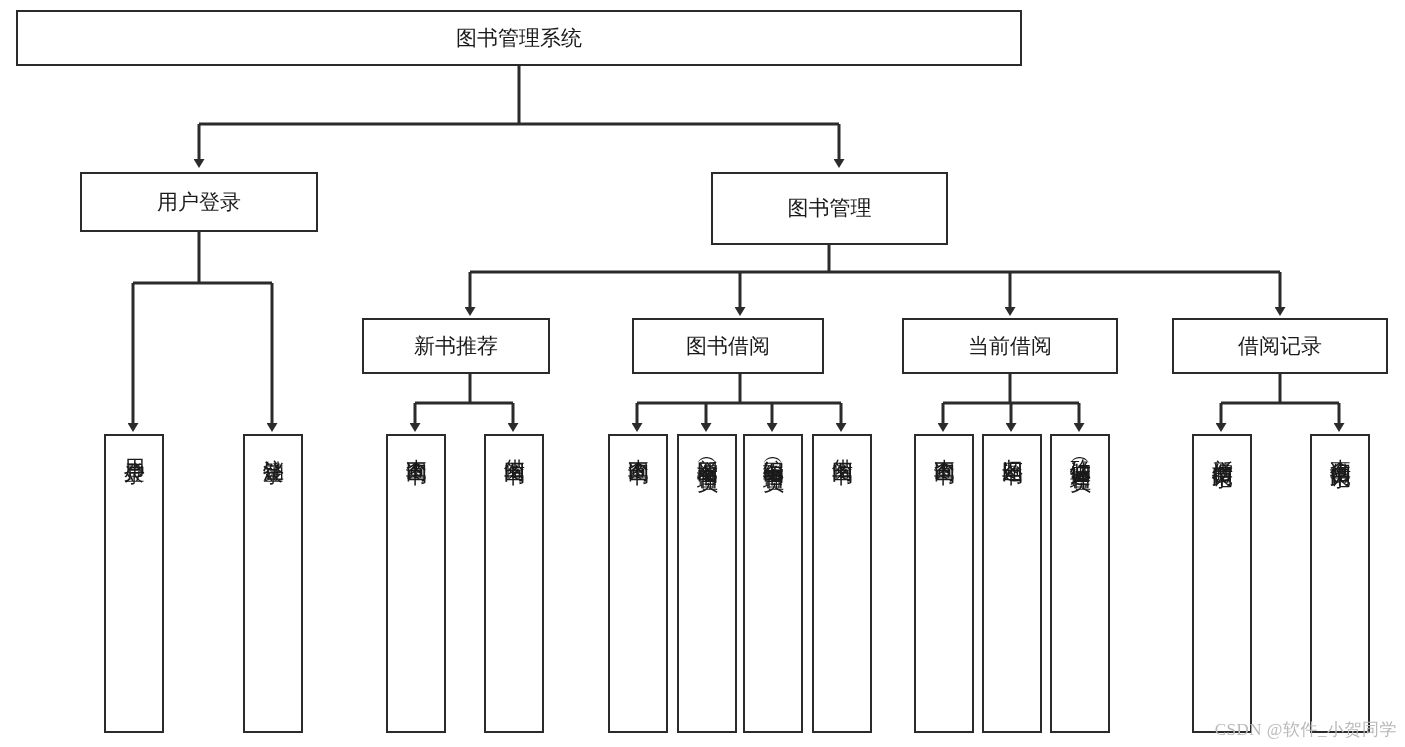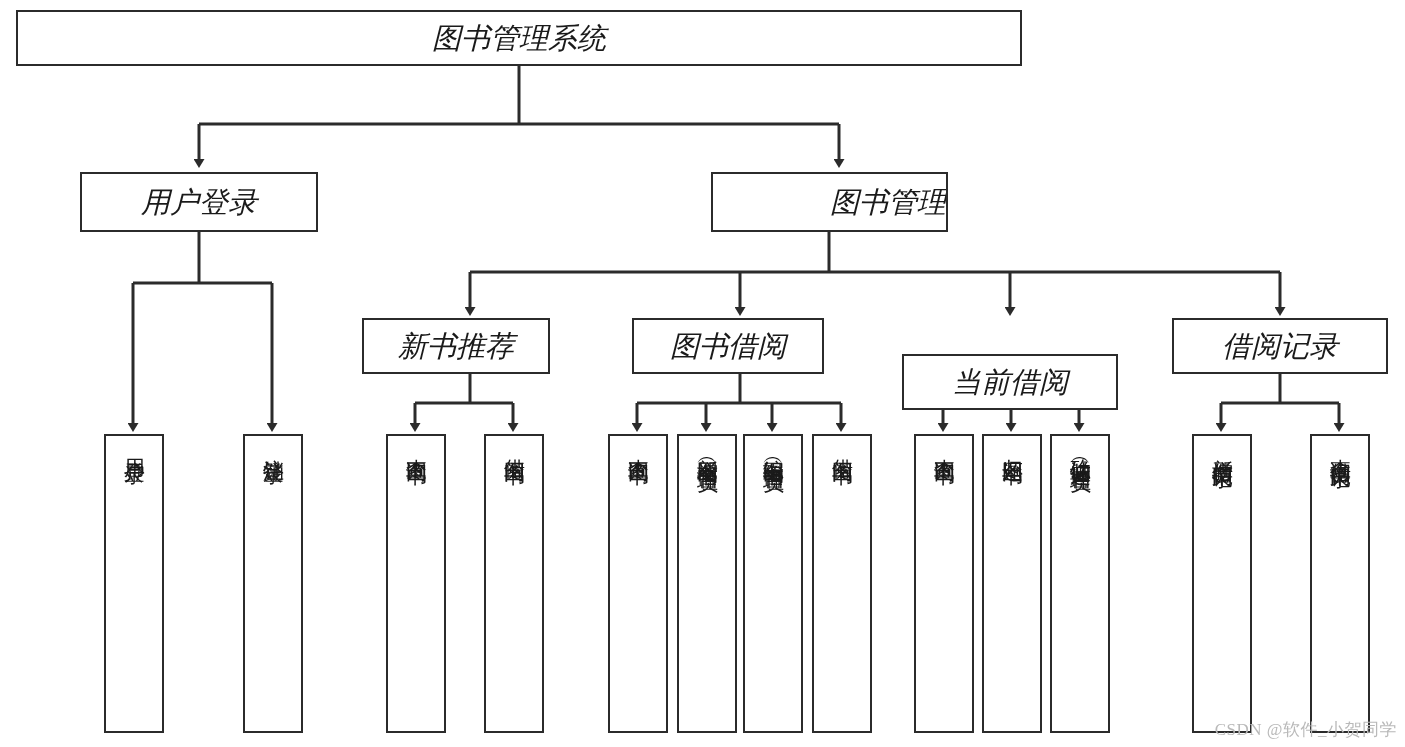--- a/index.html
+++ b/index.html
@@ -36,23 +36,22 @@
     justify-content: center;
     overflow: hidden;
   }
   .node-label {
     color: #1a1a1a;
     text-align: center;
     line-height: 1.18;
     white-space: nowrap;
   }
   .node-box.horizontal .node-label {
-    font-size: 29px;
+    font-size: 21px;
     writing-mode: horizontal-tb;
-    font-style: italic;
   }
   .node-box.vertical {
     align-items: flex-start;
     justify-content: center;
     padding-top: 6px;
   }
   .node-box.vertical .node-label {
     font-size: 21px;
     writing-mode: vertical-rl;
     text-orientation: upright;
@@ -127,33 +126,33 @@
   </svg>
 
   <div class="node-box horizontal" style="left:16px; top:10px; width:1006px; height:56px;">
     <span class="node-label">图书管理系统</span>
   </div>
 
   <div class="node-box horizontal" style="left:80px; top:172px; width:238px; height:60px;">
     <span class="node-label">用户登录</span>
   </div>
 
-  <div class="node-box horizontal" style="left:711px; top:172px; width:237px; height:60px;justify-content:flex-end;">
+  <div class="node-box horizontal" style="left:711px; top:172px; width:237px; height:73px;">
     <span class="node-label">图书管理</span>
   </div>
 
   <div class="node-box horizontal" style="left:362px; top:318px; width:188px; height:56px;">
     <span class="node-label">新书推荐</span>
   </div>
 
   <div class="node-box horizontal" style="left:632px; top:318px; width:192px; height:56px;">
     <span class="node-label">图书借阅</span>
   </div>
 
-  <div class="node-box horizontal" style="left:902px; top:318px; width:216px; height:56px;margin-top:36px;">
+  <div class="node-box horizontal" style="left:902px; top:318px; width:216px; height:56px;">
     <span class="node-label">当前借阅</span>
   </div>
 
   <div class="node-box horizontal" style="left:1172px; top:318px; width:216px; height:56px;">
     <span class="node-label">借阅记录</span>
   </div>
 
   <div class="node-box vertical" style="left:104px; top:434px; width:60px; height:299px;">
     <span class="node-label">用户登录</span>
   </div>

